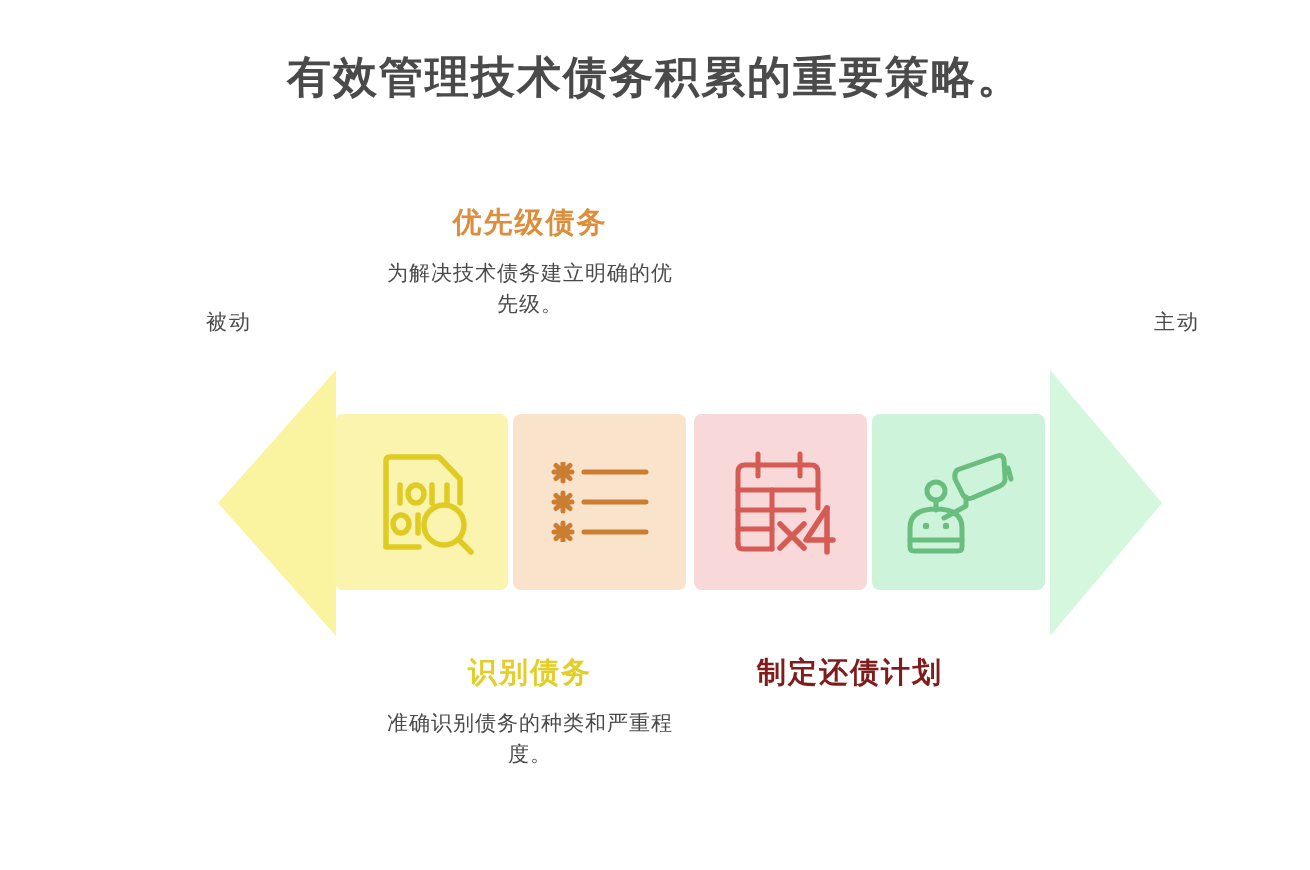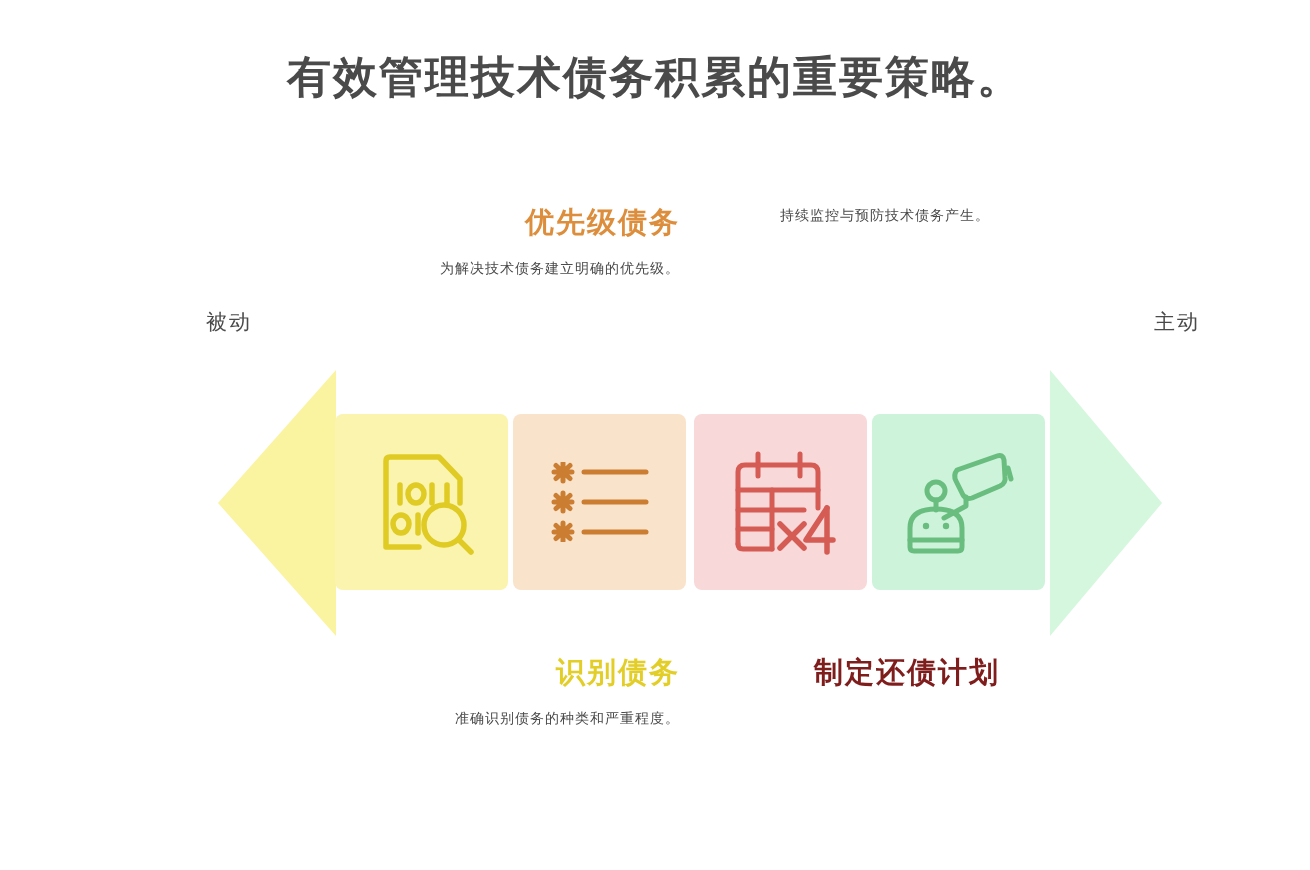--- a/index.html
+++ b/index.html
@@ -85,31 +85,31 @@
     text-align: right;
     width: 120px;
   }
   #label-passive { left: 132px; }
   #label-active  { left: 1080px; }
 
   
   .step-block {
     position: absolute;
     width: 300px;
-    text-align: right;
+    text-align: center;
   }
   .step-heading {
     font-size: 29px;
     font-weight: bold;
     letter-spacing: 2px;
     margin: 0 0 18px 0;
     line-height: 1.2;
   }
   .step-desc {
-    font-size: 14px;
+    font-size: 21px;
     color: #4a4a4a;
     line-height: 1.5;
     letter-spacing: 1px;
     margin: 0;
   }
 
   #block-top-1 { left: 380px; top: 205px; }
   #block-top-2 { left: 690px; top: 205px; }
   #block-bottom-1 { left: 380px; top: 655px; }
   #block-bottom-2 { left: 700px; top: 655px; }
@@ -213,21 +213,20 @@
       </svg>
     </span>
   </div>
 
   <div class="step-block" id="block-top-1">
     <div class="step-heading">优先级债务</div>
     <div class="step-desc">为解决技术债务建立明确的优先级。</div>
   </div>
 
   <div class="step-block" id="block-top-2">
-    <div class="step-desc">持续监控与预防技术债务产生。</div>
   </div>
 
   <div class="step-block" id="block-bottom-1">
     <div class="step-heading">识别债务</div>
     <div class="step-desc">准确识别债务的种类和严重程度。</div>
   </div>
 
   <div class="step-block" id="block-bottom-2">
     <div class="step-heading">制定还债计划</div>
   </div>

